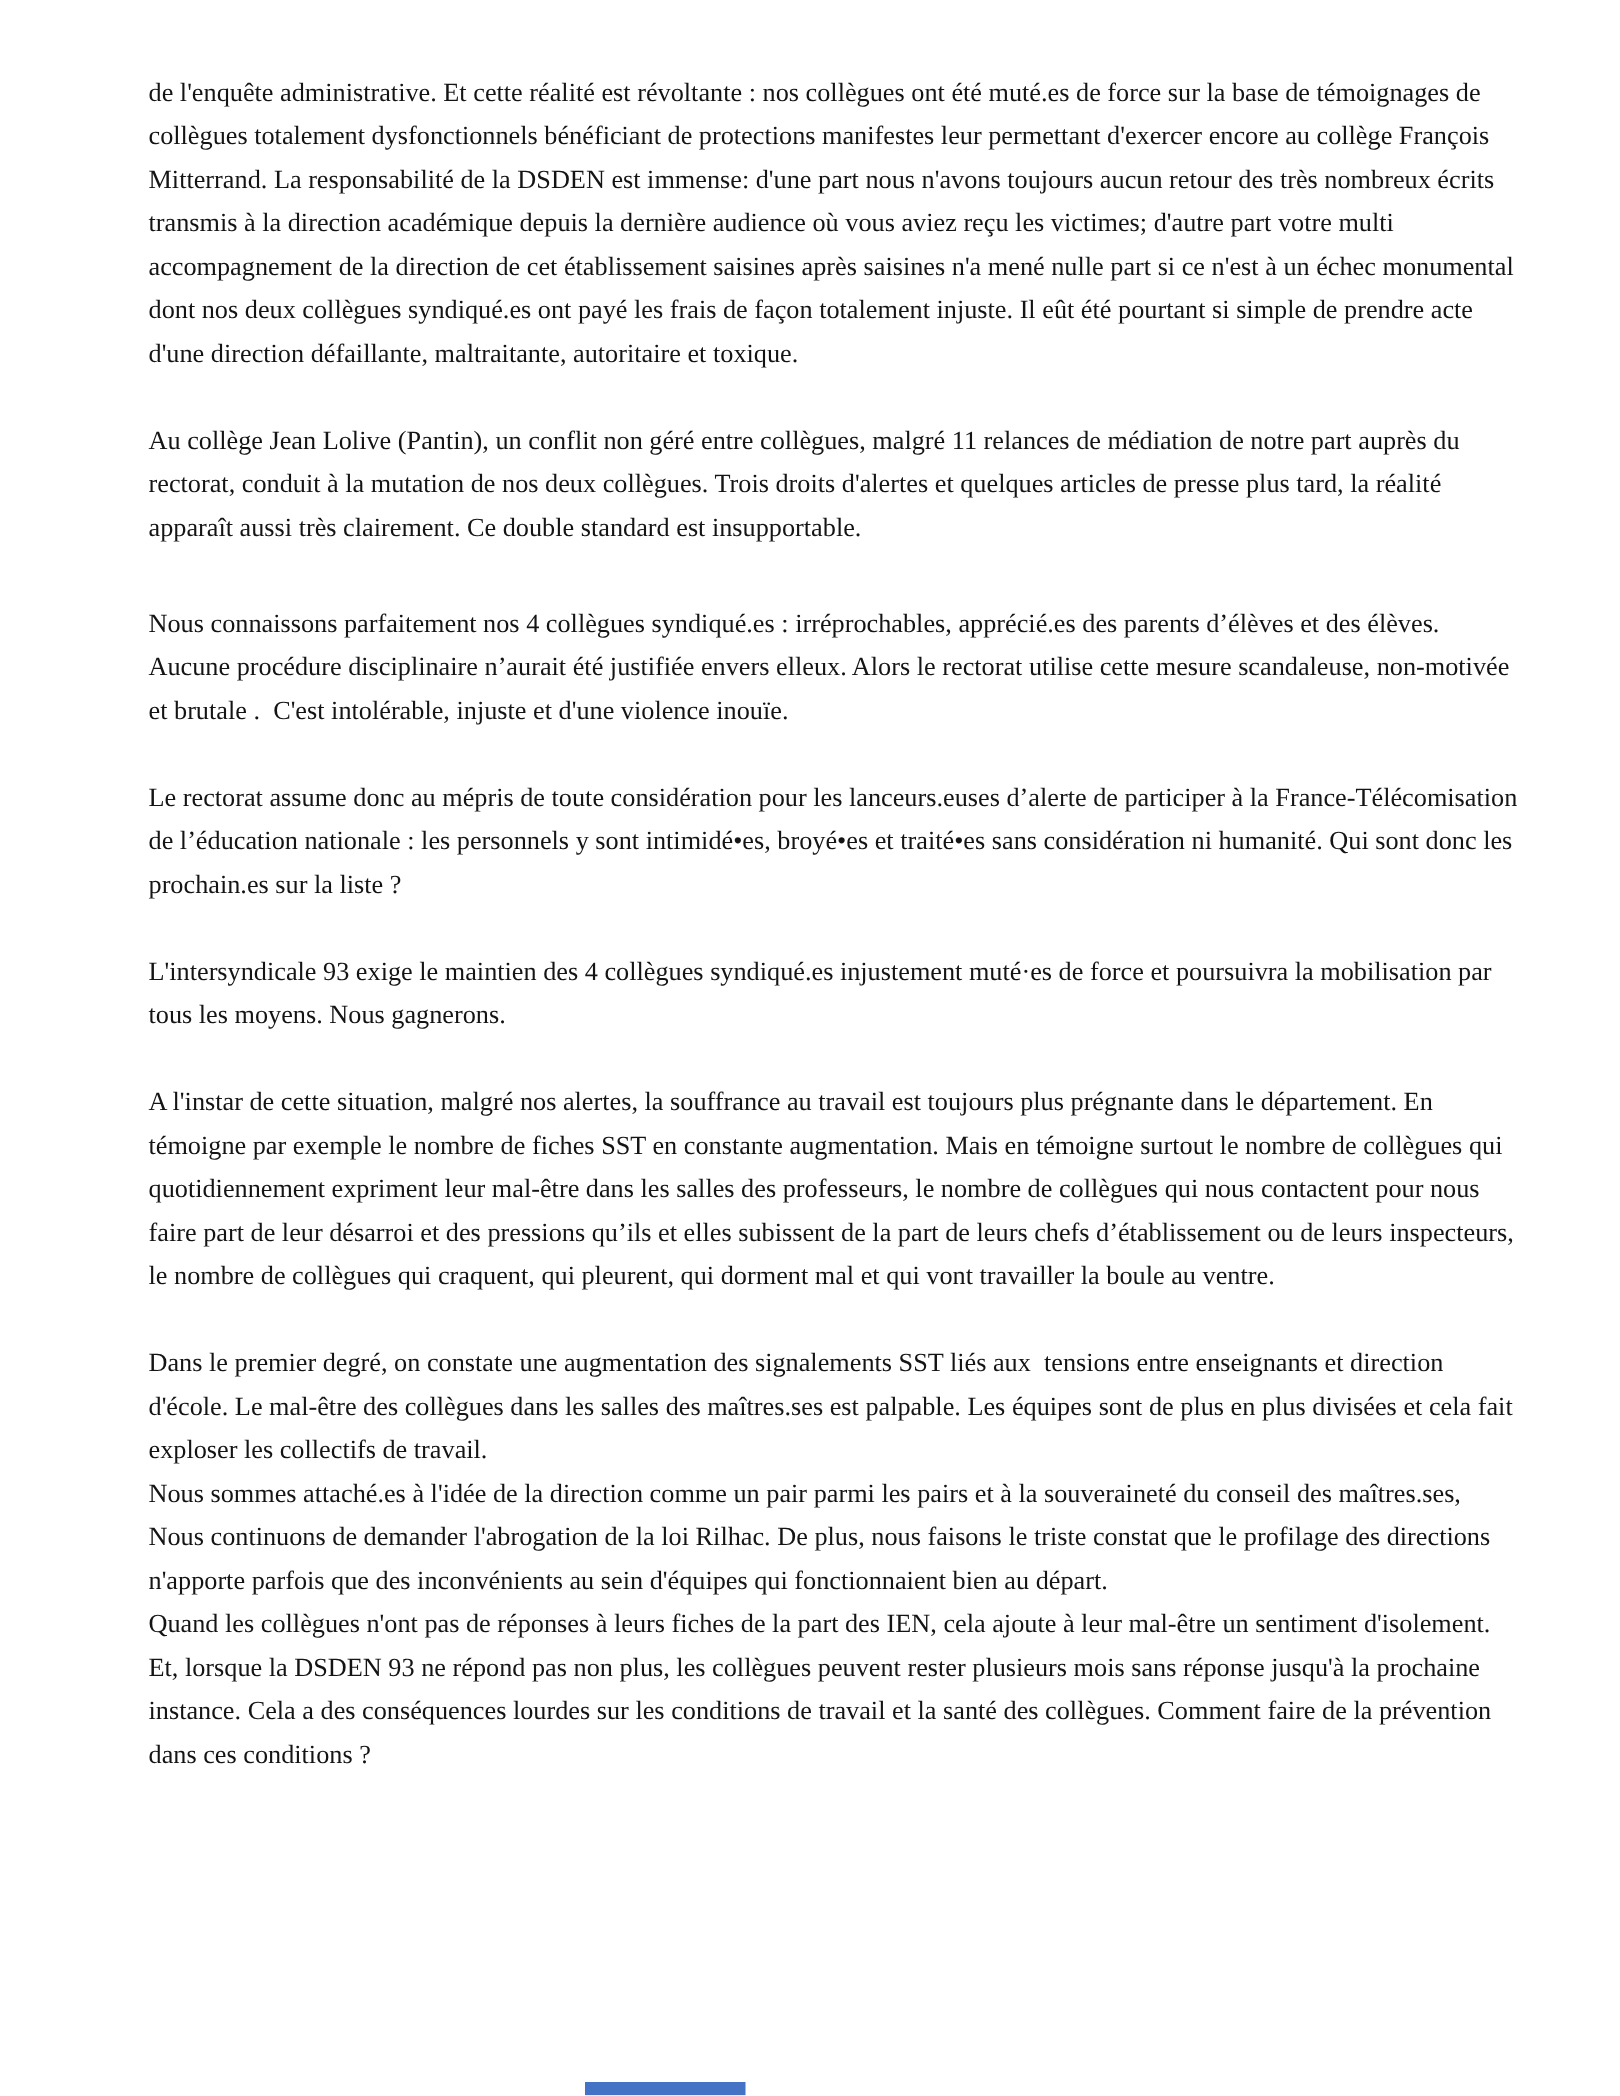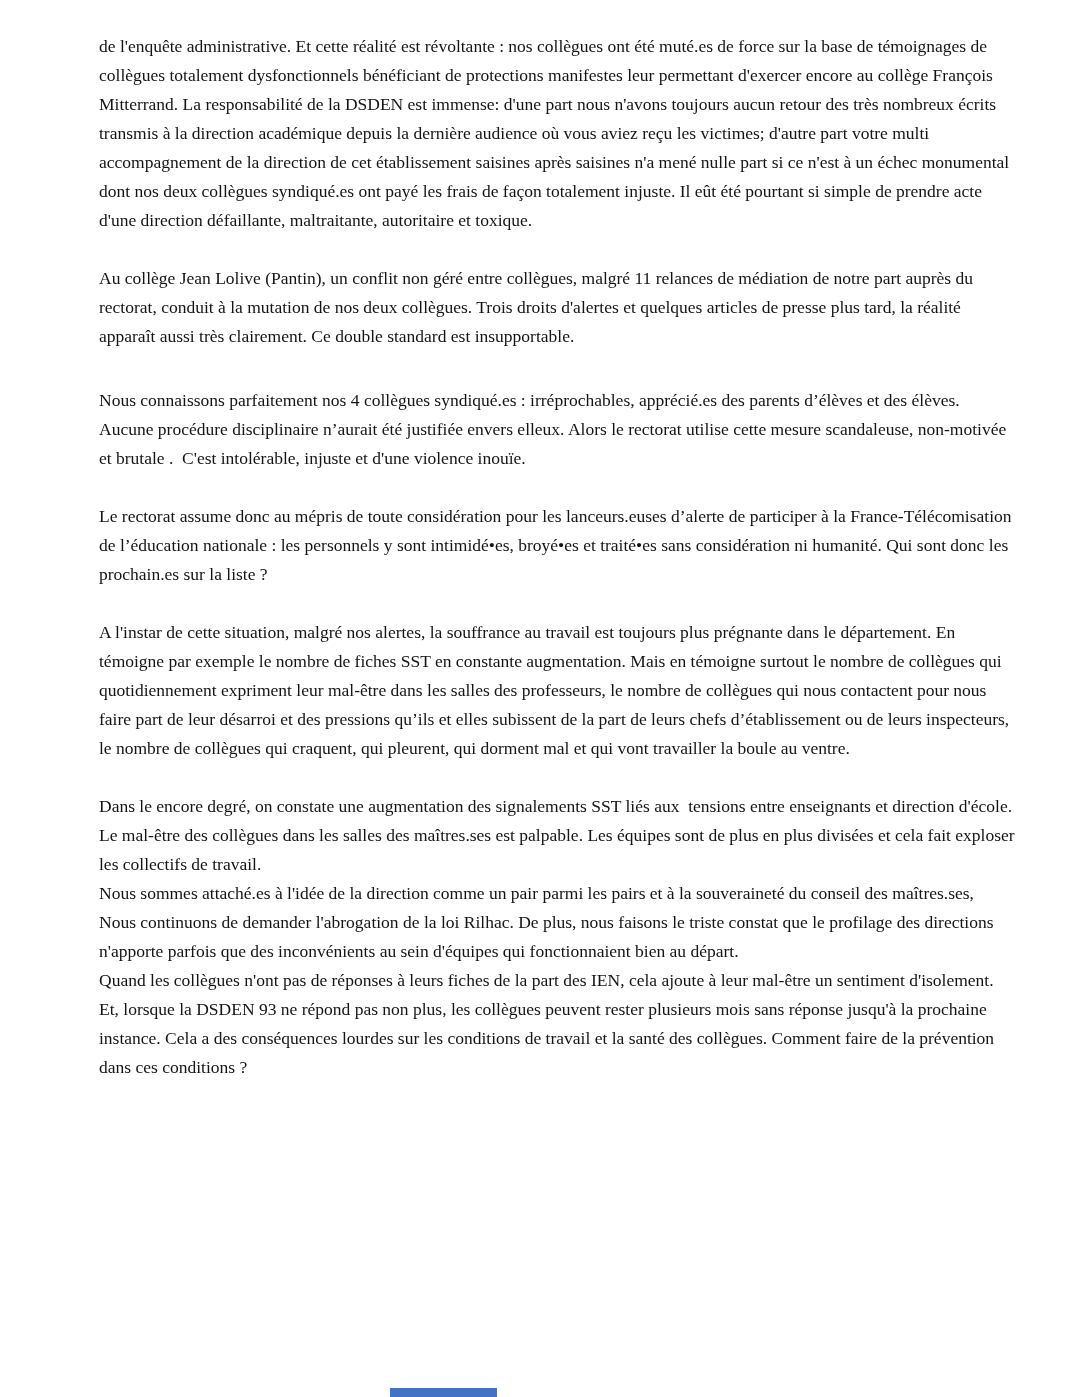--- a/index.html
+++ b/index.html
@@ -7,21 +7,21 @@
   .page {
     position: relative;
     width: 1080px;
     height: 1397px;
     background: #ffffff;
     overflow: hidden;
   }
   .content {
     position: absolute;
     left: 99px;
-    top: 32px;
+    top: 47px;
     width: 916px;
     font-family: "Liberation Serif", "DejaVu Serif", serif;
     font-size: 17.5px;
     line-height: 29px;
     color: #141414;
     text-align: left;
   }
   .content p {
     margin: 0 0 29px 0;
     white-space: pre-wrap;
@@ -38,19 +38,20 @@
 </style>
 </head>
 <body>
 
 <div class="page">
   <div class="content">
     <p>de l'enquête administrative. Et cette réalité est révoltante : nos collègues ont été muté.es de force sur la base de témoignages de collègues totalement dysfonctionnels bénéficiant de protections manifestes leur permettant d'exercer encore au collège François Mitterrand. La responsabilité de la DSDEN est immense: d'une part nous n'avons toujours aucun retour des très nombreux écrits transmis à la direction académique depuis la dernière audience où vous aviez reçu les victimes; d'autre part votre multi accompagnement de la direction de cet établissement saisines après saisines n'a mené nulle part si ce n'est à un échec monumental dont nos deux collègues syndiqué.es ont payé les frais de façon totalement injuste. Il eût été pourtant si simple de prendre acte d'une direction défaillante, maltraitante, autoritaire et toxique.</p>
     <p>Au collège Jean Lolive (Pantin), un conflit non géré entre collègues, malgré 11 relances de médiation de notre part auprès du rectorat, conduit à la mutation de nos deux collègues. Trois droits d'alertes et quelques articles de presse plus tard, la réalité apparaît aussi très clairement. Ce double standard est insupportable.</p>
     <p class="extra-gap">Nous connaissons parfaitement nos 4 collègues syndiqué.es : irréprochables, apprécié.es des parents d’élèves et des élèves. Aucune procédure disciplinaire n’aurait été justifiée envers elleux. Alors le rectorat utilise cette mesure scandaleuse, non-motivée et brutale .  C'est intolérable, injuste et d'une violence inouïe.</p>
     <p>Le rectorat assume donc au mépris de toute considération pour les lanceurs.euses d’alerte de participer à la France-Télécomisation de l’éducation nationale : les personnels y sont intimidé•es, broyé•es et traité•es sans considération ni humanité. Qui sont donc les prochain.es sur la liste ?</p>
+    <p>L'intersyndicale 93 exige le maintien des 4 collègues syndiqué.es injustement muté·es de force et poursuivra la mobilisation par tous les moyens. Nous gagnerons.</p>
     <p>A l'instar de cette situation, malgré nos alertes, la souffrance au travail est toujours plus prégnante dans le département. En témoigne par exemple le nombre de fiches SST en constante augmentation. Mais en témoigne surtout le nombre de collègues qui quotidiennement expriment leur mal-être dans les salles des professeurs, le nombre de collègues qui nous contactent pour nous faire part de leur désarroi et des pressions qu’ils et elles subissent de la part de leurs chefs d’établissement ou de leurs inspecteurs, le nombre de collègues qui craquent, qui pleurent, qui dorment mal et qui vont travailler la boule au ventre.</p>
-    <p class="no-gap">Dans le encore degré, on constate une augmentation des signalements SST liés aux  tensions entre enseignants et direction d'école. Le mal-être des collègues dans les salles des maîtres.ses est palpable. Les équipes sont de plus en plus divisées et cela fait exploser les collectifs de travail.</p>
+    <p class="no-gap">Dans le premier degré, on constate une augmentation des signalements SST liés aux  tensions entre enseignants et direction d'école. Le mal-être des collègues dans les salles des maîtres.ses est palpable. Les équipes sont de plus en plus divisées et cela fait exploser les collectifs de travail.</p>
     <p class="no-gap">Nous sommes attaché.es à l'idée de la direction comme un pair parmi les pairs et à la souveraineté du conseil des maîtres.ses, Nous continuons de demander l'abrogation de la loi Rilhac. De plus, nous faisons le triste constat que le profilage des directions n'apporte parfois que des inconvénients au sein d'équipes qui fonctionnaient bien au départ.</p>
     <p class="no-gap">Quand les collègues n'ont pas de réponses à leurs fiches de la part des IEN, cela ajoute à leur mal-être un sentiment d'isolement. Et, lorsque la DSDEN 93 ne répond pas non plus, les collègues peuvent rester plusieurs mois sans réponse jusqu'à la prochaine instance. Cela a des conséquences lourdes sur les conditions de travail et la santé des collègues. Comment faire de la prévention dans ces conditions ?</p>
   </div>
   <div class="blue-bar" style="background-color: rgb(68, 114, 196);"></div>
 </div>
 
 </body></html>

